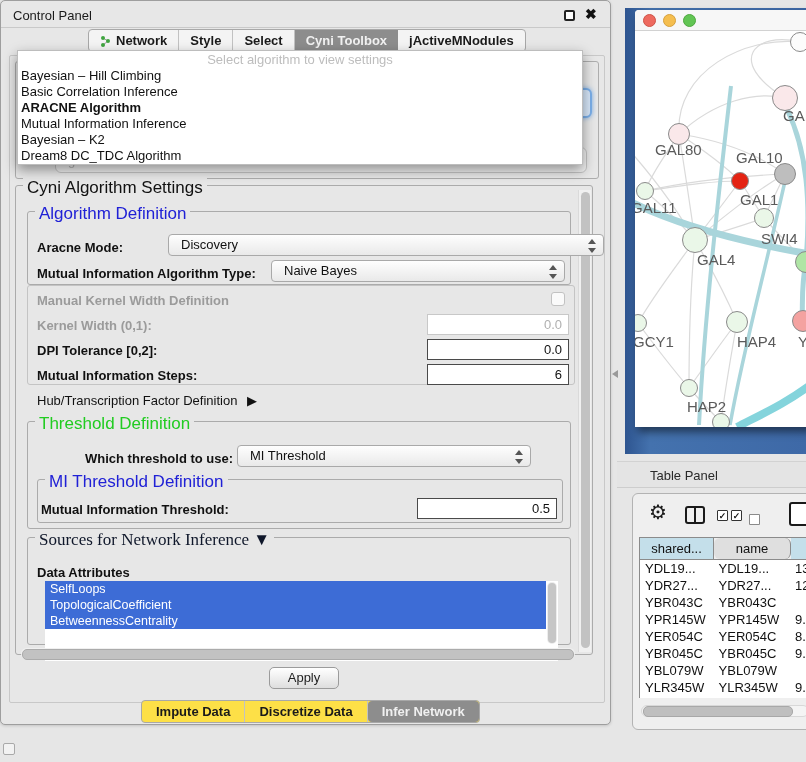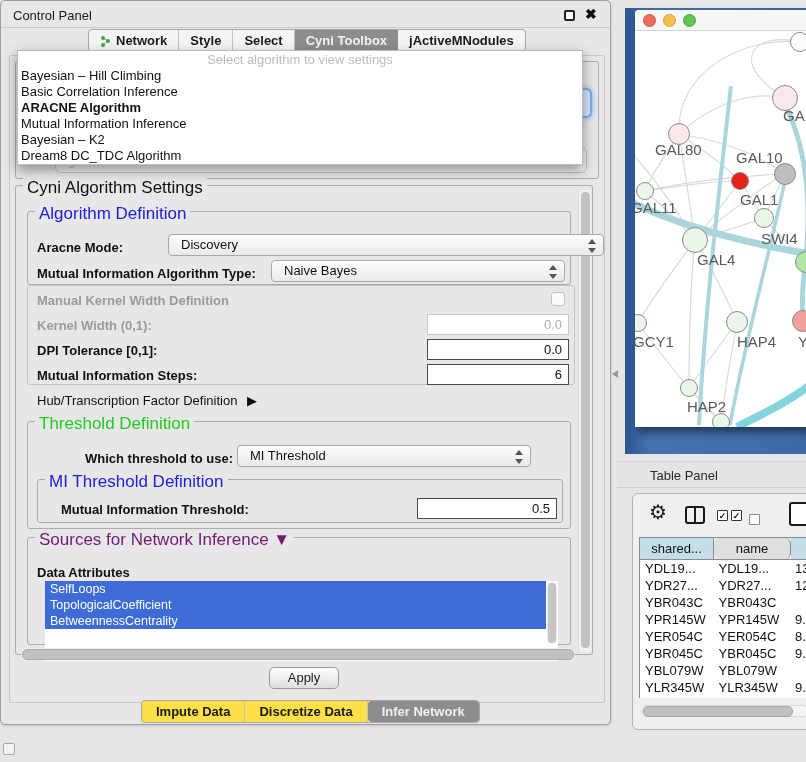--- a/index.html
+++ b/index.html
@@ -185,44 +185,44 @@
     <div class="combo" style="left:270px;top:259px;width:294px;">
       <span>Naive Bayes</span>
       <span class="stepper"></span>
     </div>
 
     <div class="grp" style="left:26px;top:284px;width:548px;height:100px;border-color:#C4C4C4;"></div>
     <div class="lbl dis" style="left:36px;top:292px;">Manual Kernel Width Definition</div>
     <div class="cb" style="left:550px;top:291px;"></div>
     <div class="lbl dis" style="left:36px;top:317px;">Kernel Width (0,1):</div>
     <input class="fld dis" style="left: 426px; top: 313px; width: 142px;" readonly="" value="0.0">
-    <div class="lbl" style="left:36px;top:342px;">DPI Tolerance [0,1]:</div>
+    <div class="lbl" style="left:36px;top:342px;">DPI Tolerance [0,2]:</div>
     <input class="fld" style="left: 426px; top: 338px; width: 142px;" value="0.0">
     <div class="lbl" style="left:36px;top:367px;">Mutual Information Steps:</div>
     <input class="fld" style="left: 426px; top: 363px; width: 142px;" value="6">
 
     <div class="lbl plain" style="left:36px;top:392px;">
       <span>Hub/Transcription Factor Definition</span>
       <span class="tri-right" style="margin-left:6px;">▶</span>
     </div>
 
     <div class="grp" style="left:26px;top:420px;width:544px;height:108px;"></div>
     <div class="grp-label green-t" style="left:34px;top:413px;">Threshold Definition</div>
     <div class="lbl" style="left:84px;top:450px;">Which threshold to use:</div>
     <div class="combo" style="left:236px;top:444px;width:294px;">
       <span>MI Threshold</span>
       <span class="stepper"></span>
     </div>
     <div class="grp" style="left:36px;top:478px;width:526px;height:44px;"></div>
     <div class="grp-label blue-t" style="left:44px;top:471px;">MI Threshold Definition</div>
-    <div class="lbl" style="left:60px;top:501px;">Mutual Information Threshold:</div>
+    <div class="lbl" style="left:40px;top:501px;">Mutual Information Threshold:</div>
     <input class="fld" style="left: 416px; top: 497px; width: 140px;" value="0.5">
 
     <div class="grp" style="left:26px;top:536px;width:544px;height:108px;"></div>
-    <div class="grp-label" style="left:34px;top:529px;color:#701a75;">
+    <div class="grp-label" style="left:34px;top:529px;color:#0f172a;font-family:Liberation Serif, serif;">
       <span>Sources for Network Inference</span>
       <span>▼</span>
     </div>
     <div class="lbl" style="left:36px;top:564px;">Data Attributes</div>
     <div class="attr-list">
       <div class="attr-row">SelfLoops</div>
       <div class="attr-row">TopologicalCoefficient</div>
       <div class="attr-row">BetweennessCentrality</div>
       <div class="attr-sb"></div>
     </div>

